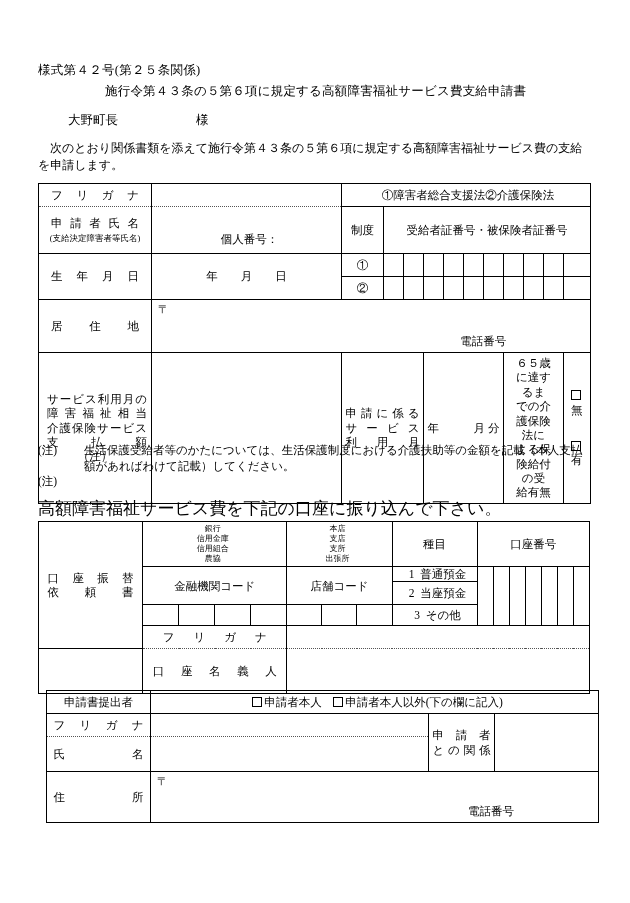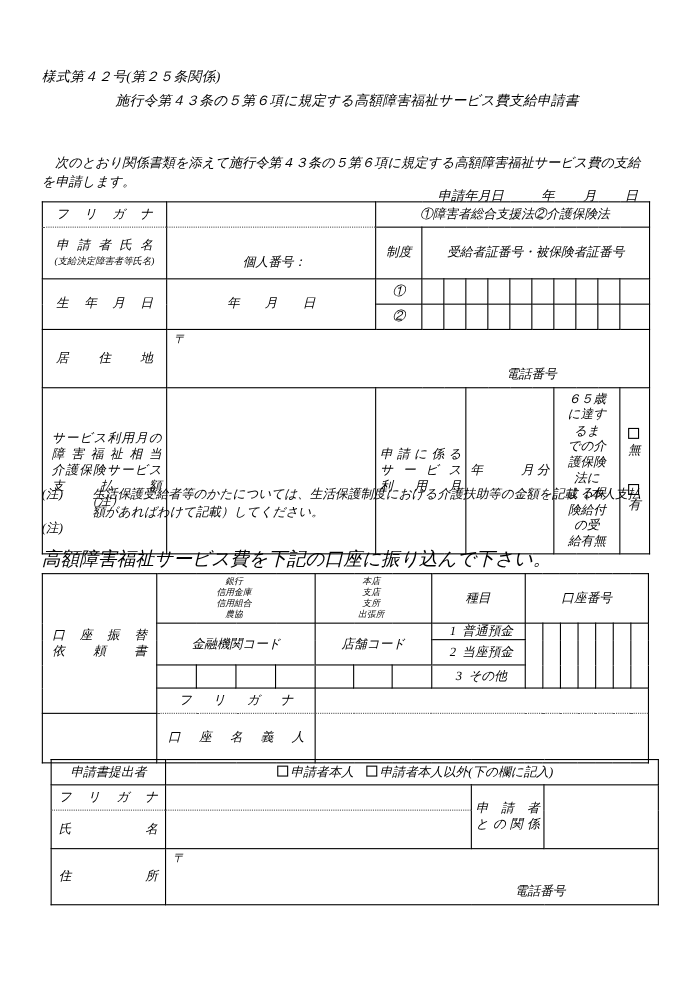--- a/index.html
+++ b/index.html
@@ -12,21 +12,21 @@
     height: 903px;
     font-family: "Liberation Serif", "DejaVu Serif", serif;
     color: #000000;
     font-size: 11.5px;
     position: relative;
     overflow: hidden;
   }
   .page {
     position: absolute;
     left: 0; top: 0;
-    width: 630px; height: 687px; font-style: italic;
+    width: 630px; height: 687px;
   }
 
   
   .form-no {
     position: absolute;
     left: 38px; top: 62px;
     font-size: 12.5px;
     letter-spacing: 0.3px;
     white-space: nowrap;
   }
@@ -148,24 +148,24 @@
     vertical-align: -1px;
   }
 </style>
 </head>
 <body>
 
 <div class="page">
 
   <div class="form-no">様式第４２号(第２５条関係)</div>
   <div class="form-title">施行令第４３条の５第６項に規定する高額障害福祉サービス費支給申請書</div>
+  <div class="addressee">
+    <span>大野町長</span><span class="sama">様</span>
+  </div>
   <div class="intro">次のとおり関係書類を添えて施行令第４３条の５第６項に規定する高額障害福祉サービス費の支給を申請します。</div>
-  <div class="apply-date">
-    <span>申請年月日</span><span class="sp1"></span><span>年</span><span class="sp2"></span><span>月</span><span class="sp3"></span><span>日</span>
-  </div>
 
   <table class="frm outer" id="table1">
     <colgroup>
       <col style="width:113px">
         <col style="width:190px">
       <col style="width:42px">
       <col style="width:20px">
         <col style="width:20px">
         <col style="width:20px">
         <col style="width:20px">

